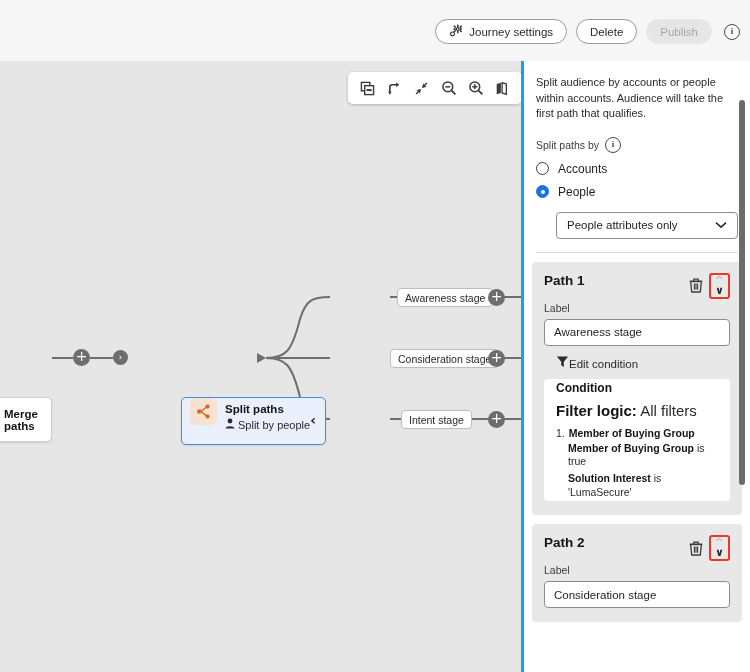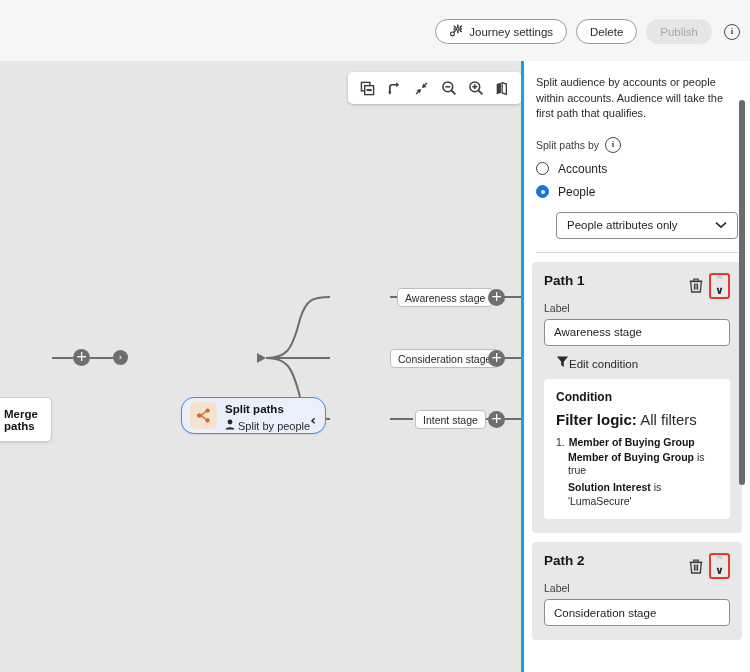--- a/index.html
+++ b/index.html
@@ -61,23 +61,23 @@
     position:absolute;left:-60px;top:336px;width:112px;height:45px;
     background:#ffffff;border:1px solid #cfcfcf;border-radius:5px;
     box-shadow:0 1px 2px rgba(0,0,0,.12);
     display:flex;align-items:center;
     box-sizing:border-box;
   }
   .node-merge span{
     font-size:11.5px;font-weight:bold;color:#141414;padding-left:63px;
   }
   .node-split{
-    position:absolute;left:181px;top:336px;width:145px;height:37px;
-    background:#e9f0fb;border:1.6px solid #4a8ae0;border-radius:13px;
-    box-sizing:border-box;display:flex;align-items:center;padding:0 8px;
+    position:absolute;left:181px;top:336px;width:145px;height:48px;
+    background:#e9f0fb;border:1.6px solid #4a8ae0;border-radius:5px;
+    box-sizing:border-box;display:flex;align-items:flex-start;padding:0 8px;
     box-shadow:0 1px 2px rgba(0,0,0,.10);
   }
   .split-tile{
     width:27px;height:27px;border-radius:5px;background:#f6e2d1;
     display:flex;align-items:center;justify-content:center;flex:0 0 auto;
   }
   .split-text{margin-left:8px;line-height:1.28;}
   .split-title{font-size:11.5px;font-weight:bold;color:#141414;}
   .split-sub{font-size:11px;color:#2b2b2b;display:flex;align-items:center;gap:3px;}
   .split-chev{
@@ -153,21 +153,21 @@
   .path-input{
     margin-top:5px;height:27px;background:#ffffff;border:1px solid #8c8c8c;
     border-radius:4px;display:flex;align-items:center;padding:0 9px;
     font-size:11.5px;color:#1f1f1f;box-sizing:border-box;cursor:text;
   }
   .edit-cond{
     margin-top:9px;margin-left:12px;display:flex;align-items:flex-end;gap:0;
     font-size:11.5px;color:#2b2b2b;cursor:pointer;
   }
   .cond-box{
-    margin-top:9px;background:#ffffff;border-radius:4px;padding:11px 12px;
+    margin-top:9px;background:#ffffff;border-radius:4px;padding:2px 12px;
     box-sizing:border-box;
   }
   .cond-title{font-size:12px;font-weight:bold;color:#141414;}
   .cond-logic{font-size:15px;color:#2b2b2b;margin-top:7px;}
   .cond-logic b{color:#141414;}
   .cond-list{margin-top:8px;font-size:10.5px;color:#2b2b2b;}
   .cond-item-head{display:flex;gap:4px;}
   .cond-num{color:#2b2b2b;}
   .cond-name{font-weight:bold;color:#141414;}
   .cond-line{margin-left:12px;margin-top:3px;line-height:1.3;}
@@ -328,21 +328,21 @@
       </span>
       <span class="split-chev">‹</span>
     </div>
 
     <div class="chip" style="left:397px;top:296px;transform:translate(0,-69px);">
       <span>Awareness stage</span>
     </div>
     <div class="chip" style="left:390px;top:288px;">
       <span>Consideration stage</span>
     </div>
-    <div class="chip" style="left:415px;top:349px;">
+    <div class="chip" style="left:401px;top:349px;">
       <span>Intent stage</span>
     </div>
 
     <div class="plus" style="left:488px;top:228px;">
       <span>+</span>
     </div>
     <div class="plus" style="left:488px;top:289px;">
       <span>+</span>
     </div>
     <div class="plus" style="left:488px;top:350px;">

